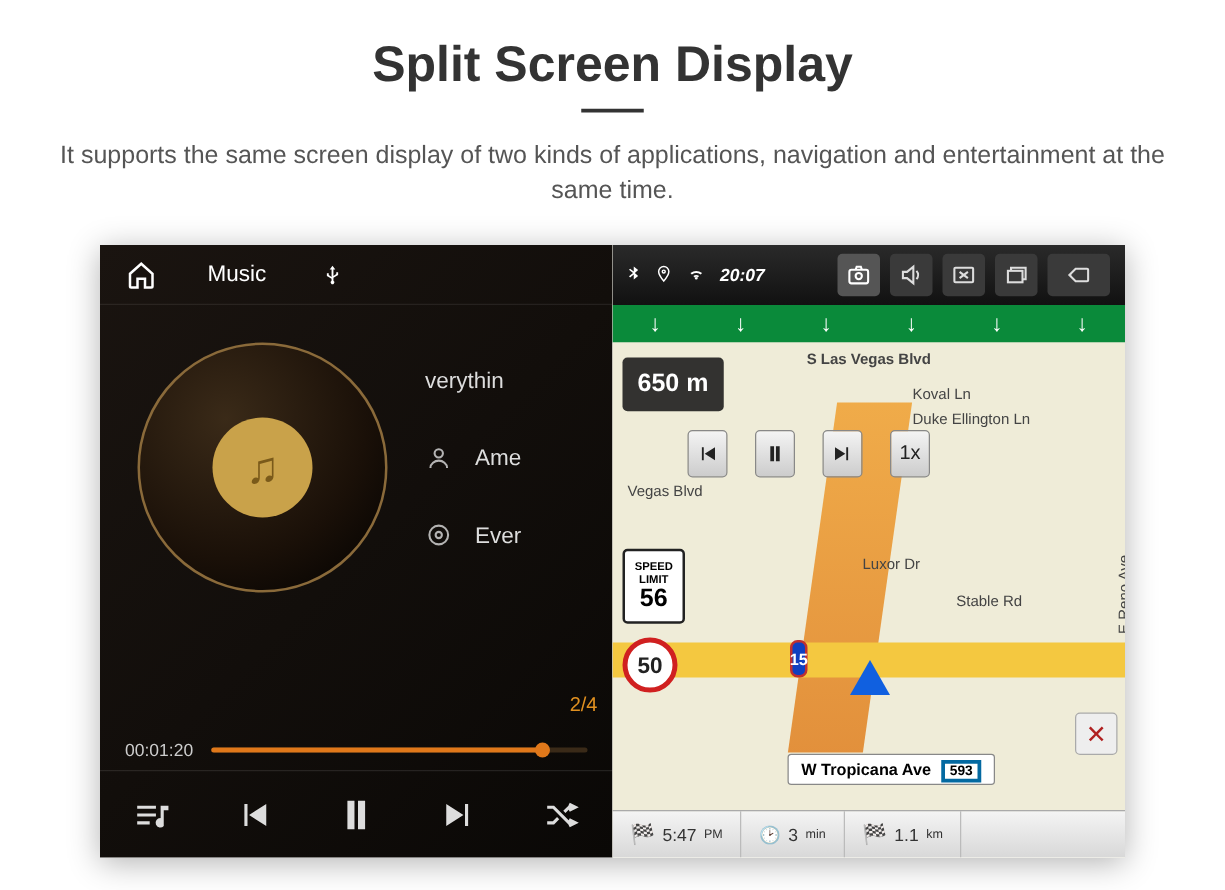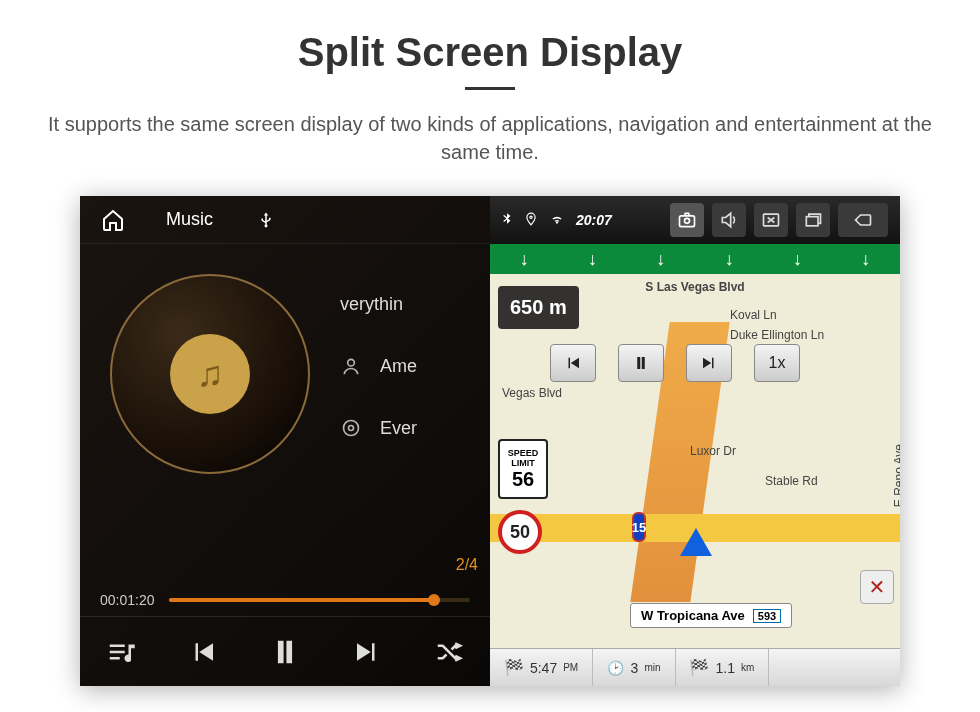--- a/index.html
+++ b/index.html
@@ -37,28 +37,28 @@
 .status-right .sbtn.active { background:#555;}
 .lane-bar { position:absolute; top:48px; left:0; right:0; height:30px; background:#0a8a3a; display:flex;}
 .lane-arrow { flex:1; display:flex; align-items:center; justify-content:center; color:#fff; font-size:18px;}
 .map-area { position:absolute; top:78px; left:0; right:0; bottom:38px; background:#efecd8;}
 .road-name { position:absolute; font-size:12px; color:#444; white-space:nowrap;}
 .road-top { top:6px; left:50%; transform:translateX(-50%); font-weight:bold; }
 .turn-card { position:absolute; top:12px; left:8px; background:rgba(30,30,30,0.9); color:#fff; padding:8px 12px 10px; border-radius:4px; font-size:14px;}
 .turn-card .dist-small { font-size:12px; text-align:right;}
 .turn-card .dist-big { font-size:20px; font-weight:bold; margin-top:2px;}
 .overlay-row { position:absolute; top:70px; left:60px; display:flex; gap:22px;}
-.obtn { width:46px; height:38px; background:linear-gradient(#f4f4f4,#ccc); border:1px solid #888; border-radius:4px; display:flex; align-items:center; justify-content:center; font-size:16px; color:#222; cursor:pointer;}
+.obtn { width:32px; height:38px; background:linear-gradient(#f4f4f4,#ccc); border:1px solid #888; border-radius:4px; display:flex; align-items:center; justify-content:center; font-size:16px; color:#222; cursor:pointer;}
 .speed-sign { position:absolute; left:8px; top:165px; width:50px; height:60px; background:#fff; border:2px solid #222; border-radius:4px; display:flex; flex-direction:column; align-items:center; justify-content:center; font-size:9px; font-weight:bold;}
 .speed-sign .limit-num { font-size:20px;}
 .speed-badge { position:absolute; left:8px; top:236px; width:44px; height:44px; border-radius:50%; background:#fff; border:4px solid #d02020; display:flex; align-items:center; justify-content:center; font-size:18px; font-weight:bold; color:#222;}
 .hwy-shield { position:absolute; left:142px; top:238px; width:14px; height:30px; background:#1040c0; border-radius:6px; color:#fff; display:flex; align-items:center; justify-content:center; font-size:13px; font-weight:bold; border:2px solid #c03030;}
 .heading-cursor { position:absolute; left:190px; top:254px; width:0; height:0; border-left:16px solid transparent; border-right:16px solid transparent; border-bottom:28px solid #1060e0;}
 .street-bubble { position:absolute; left:140px; bottom:20px; background:#fff; border:1px solid #888; border-radius:3px; padding:4px 10px; font-size:13px; font-weight:bold;}
-.street-bubble .num { border:1px solid #0369a1; padding:0 4px; margin-left:8px; font-size:11px;}
+.street-bubble .num { border:3px solid #0369a1; padding:0 4px; margin-left:8px; font-size:11px;}
 .orange-road { position:absolute; left:160px; top:48px; width:60px; height:280px; background:linear-gradient(#f0a030,#e08020); transform:skewX(-8deg); opacity:0.85;}
 .yellow-road { position:absolute; left:0; top:240px; right:0; height:28px; background:#f4c840;}
 .map-close { position:absolute; right:6px; bottom:44px; width:34px; height:34px; background:#eee; border:1px solid #aaa; border-radius:4px; display:flex; align-items:center; justify-content:center; font-size:20px; color:#b02020; cursor:pointer;}
 .bottom-bar { position:absolute; left:0; right:0; bottom:0; height:38px; background:linear-gradient(#f4f4f4,#d8d8d8); border-top:1px solid #aaa; display:flex; align-items:center; font-size:14px; color:#333;}
 .bb-seg { display:flex; align-items:center; gap:6px; padding:0 14px; border-right:1px solid #bbb; height:100%;}
 .bb-flag { font-size:16px;}
 </style>
 </head>
 <body>
 

